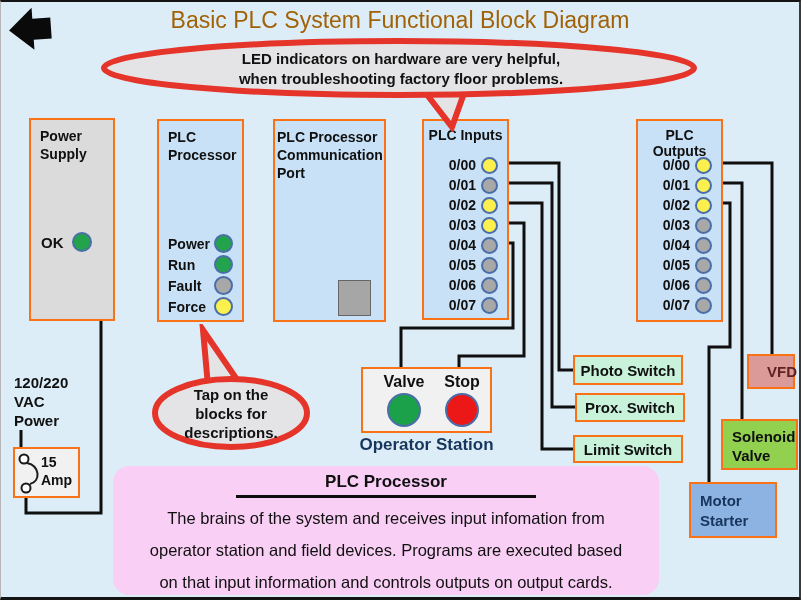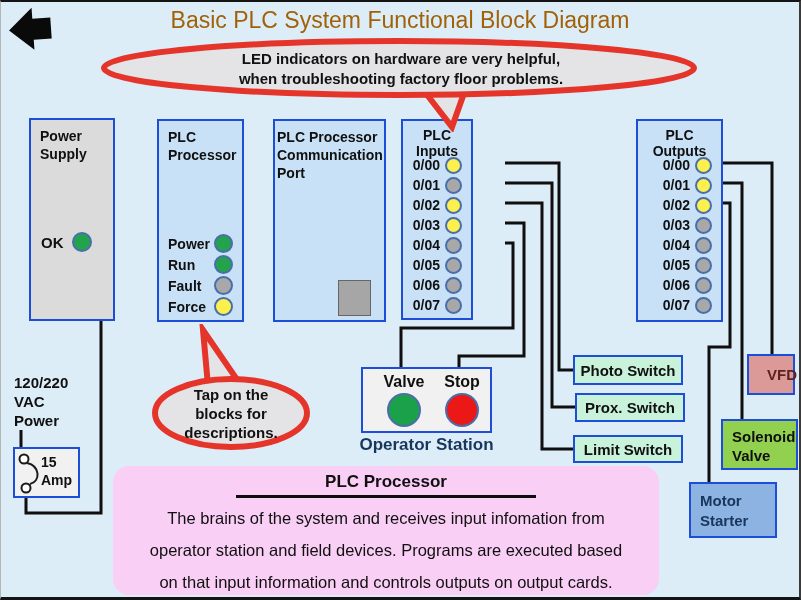--- a/index.html
+++ b/index.html
@@ -5,21 +5,21 @@
   html,body{margin:0;padding:0;background:#9aa3ab;font-family:"Liberation Sans",sans-serif;}
   .screen{position:relative;width:801px;height:600px;background:#ddedf8;overflow:hidden;
           box-sizing:border-box;border-top:2px solid #141414;border-bottom:3px solid #141414;
           border-right:2px solid #3a3a3a;border-left:1px solid #b5b5b5;}
   .abs{position:absolute;}
   #wires{position:absolute;left:0;top:0;width:801px;height:600px;z-index:1;}
   .wire{fill:none;stroke:#0f0f0f;stroke-width:3;}
   .title{left:0;right:0;top:5px;text-align:center;font-size:23px;color:#a16207;z-index:2;}
 
   
-  .block{position:absolute;box-sizing:border-box;border:2px solid #1d4ed8;background:#c9e1f6;
+  .block{position:absolute;box-sizing:border-box;border:2px solid #f97316;background:#c9e1f6;
          color:#101010;font-weight:bold;z-index:2;}
   .bt{padding:7px 4px 0 9px;font-size:14px;line-height:18px;}
   .bt-center{padding:6px 2px 0 2px;font-size:14px;text-align:center;}
 
   .led{border-radius:50%;border:2px solid #4a6ea9;box-sizing:border-box;}
   .led-yellow{background:#fbf04e;}
   .led-green{background:#23a34b;}
   .led-gray{background:#a8a8a8;}
 
   .procrow{display:flex;align-items:center;justify-content:space-between;height:21px;padding:0 9px 0 9px;}
@@ -137,21 +137,21 @@
           <span class="led led-yellow"></span>
         </div>
       </div>
   </div>
 
   <div class="block" style="left:272px;top:117px;width:113px;height:203px;">
     <div class="bt" style="padding-left:2px;padding-right:2px;">PLC Processor Communication Port</div>
     <div class="graysq"></div>
   </div>
 
-  <div class="block" style="left:400px;top:117px;width:72px;height:201px;">
+  <div class="block" style="left:421px;top:117px;width:87px;height:201px;">
     <div class="bt-center">PLC Inputs</div>
     <div id="in-leds" class="abs" style="left:0;right:0;top:34px;">
         <div class="iorow">
           <span class="lbl">0/00</span>
           <span class="led led-yellow"></span>
         </div>
         <div class="iorow">
           <span class="lbl">0/01</span>
           <span class="led led-gray"></span>
         </div>
@@ -235,21 +235,21 @@
   <div class="block switch" style="left:572px;top:353px;width:110px;height:30px;">
     <span>Photo Switch</span>
   </div>
   <div class="block switch" style="left:574px;top:391px;width:110px;height:29px;">
     <span>Prox. Switch</span>
   </div>
   <div class="block switch" style="left:572px;top:433px;width:110px;height:28px;">
     <span>Limit Switch</span>
   </div>
 
-  <div class="block vfd" style="left:746px;top:352px;width:48px;height:41px;padding-left:22px;">
+  <div class="block vfd" style="left:746px;top:352px;width:48px;height:35px;padding-left:22px;">
     <span>VFD</span>
   </div>
   <div class="block solenoid" style="left:720px;top:417px;width:77px;height:51px;">
     <span>Solenoid Valve</span>
   </div>
   <div class="block motor" style="left:688px;top:480px;width:88px;height:56px;">
     <span>Motor Starter</span>
   </div>
 
   <div class="abs vac" style="left:13px;top:371px;">

